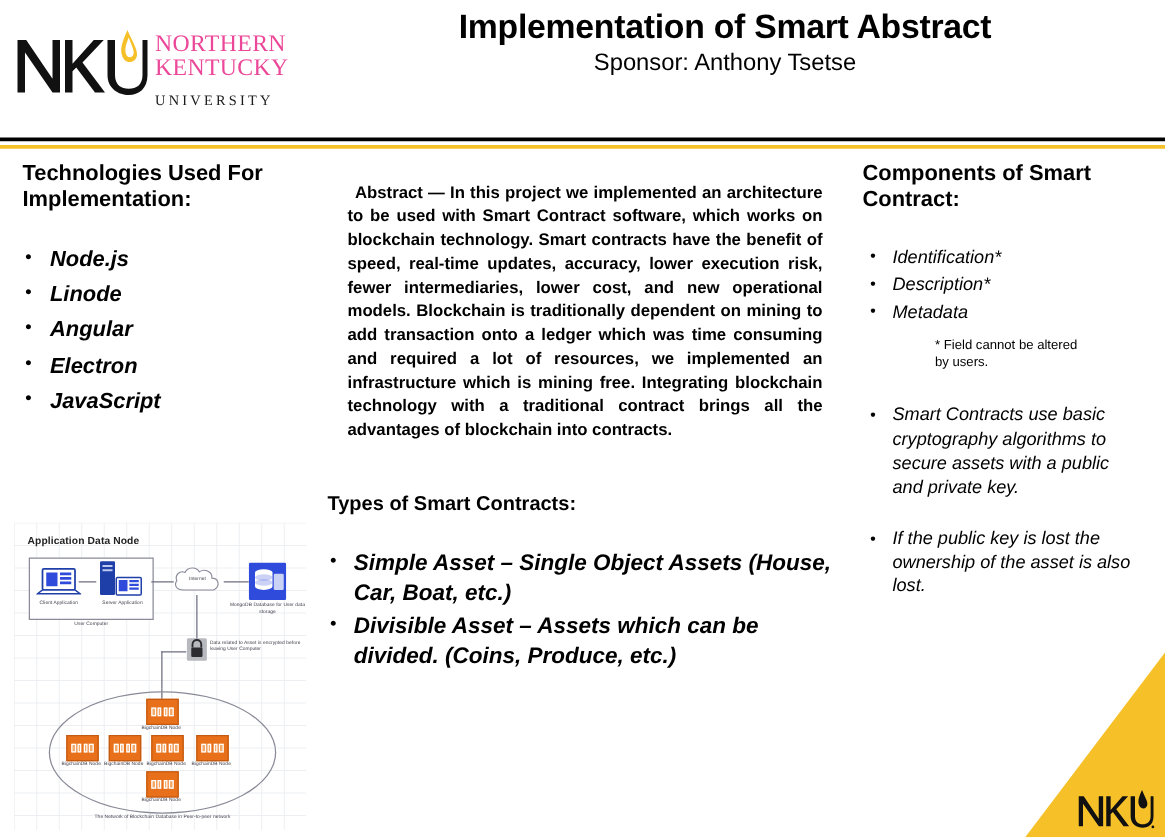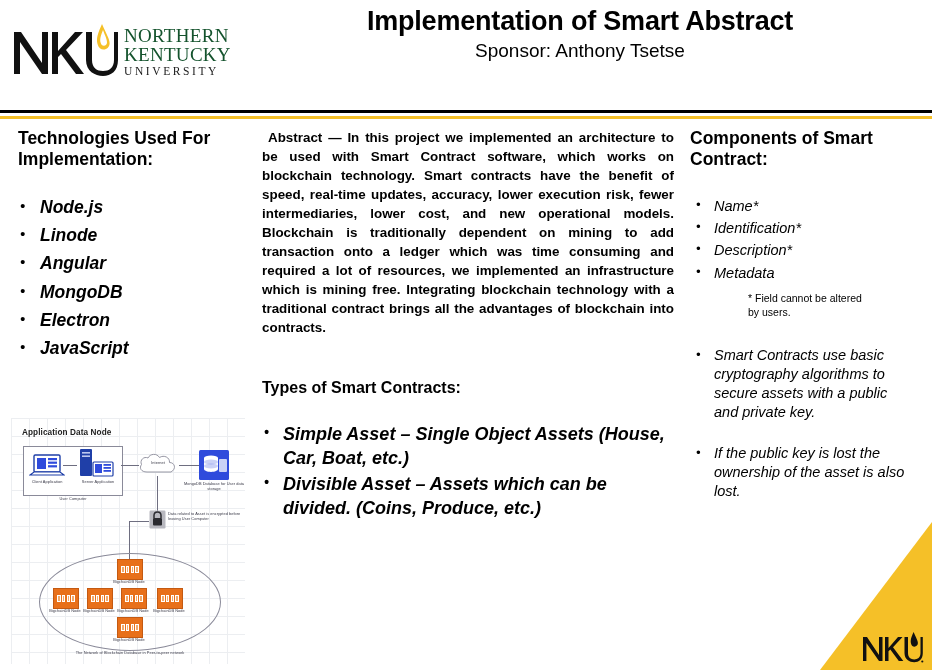--- a/index.html
+++ b/index.html
@@ -38,28 +38,28 @@
     position: absolute;
     left: 112px; top: 4px;
     line-height: 1.0;
   }
   .logo-words .lw1, .logo-words .lw2 {
     font-family: "Liberation Serif", serif;
     font-size: 19px;
     letter-spacing: 0.3px;
     font-weight: 400;
     display: block;
-    color: #14532d;
+    color: #ec4899;
   }
   .logo-words .lw3 {
     font-family: "Liberation Serif", serif;
     font-size: 11.5px;
     letter-spacing: 2.6px;
     display: block;
-    margin-top: 2px;
+    margin-top: 12px;
     color: #1a1a1a;
   }
 
   #header-text {
     position: absolute;
     left: 250px; top: 6px;
     width: 660px;
     text-align: center;
   }
   #poster-title {
@@ -188,21 +188,21 @@
     border: 0.5px solid #ffffff;
     display: block;
   }
 
   
   #abstract {
     font-weight: bold;
     font-size: 13.4px;
     line-height: 1.42;
     text-align: justify;
-    margin: 0;
+    margin: 16px;
     text-indent: 6px;
   }
   #types-head {
     text-align: left;
     font-weight: bold;
     font-size: 16px;
     margin: 42px 0 0 0;
   }
   #types-list { margin-top: 26px; }
   #types-list li {
@@ -283,21 +283,20 @@
 
 <div id="rule-black"></div>
 <div id="rule-gold"></div>
 
 <div class="column" id="col-left">
   <h2 class="section-head">Technologies Used For Implementation:</h2>
   <ul class="bullet-list" id="tech-list">
     <li>Node.js</li>
     <li>Linode</li>
     <li>Angular</li>
-    <li>MongoDB</li>
     <li>Electron</li>
     <li>JavaScript</li>
   </ul>
 </div>
 
 <div id="diagram-panel">
   <div class="dg-title">Application Data Node</div>
 
   <div class="dg-box" style="left:12px; top:28px; width:98px; height:48px;"></div>
 
@@ -428,21 +427,20 @@
   <h2 id="types-head">Types of Smart Contracts:</h2>
   <ul class="bullet-list" id="types-list">
     <li>Simple Asset – Single Object Assets (House, Car, Boat, etc.)</li>
     <li>Divisible Asset – Assets which can be divided. (Coins, Produce, etc.)</li>
   </ul>
 </div>
 
 <div class="column" id="col-right">
   <h2 class="section-head">Components of Smart Contract:</h2>
   <ul class="bullet-list" id="components-list">
-    <li>Name*</li>
     <li>Identification*</li>
     <li>Description*</li>
     <li>Metadata</li>
   </ul>
   <p id="footnote">* Field cannot be altered by users.</p>
   <ul class="bullet-list" id="notes-list">
     <li>Smart Contracts use basic cryptography algorithms to secure assets with a public and private key.</li>
     <li>If the public key is lost the ownership of the asset is also lost.</li>
   </ul>
 </div>

